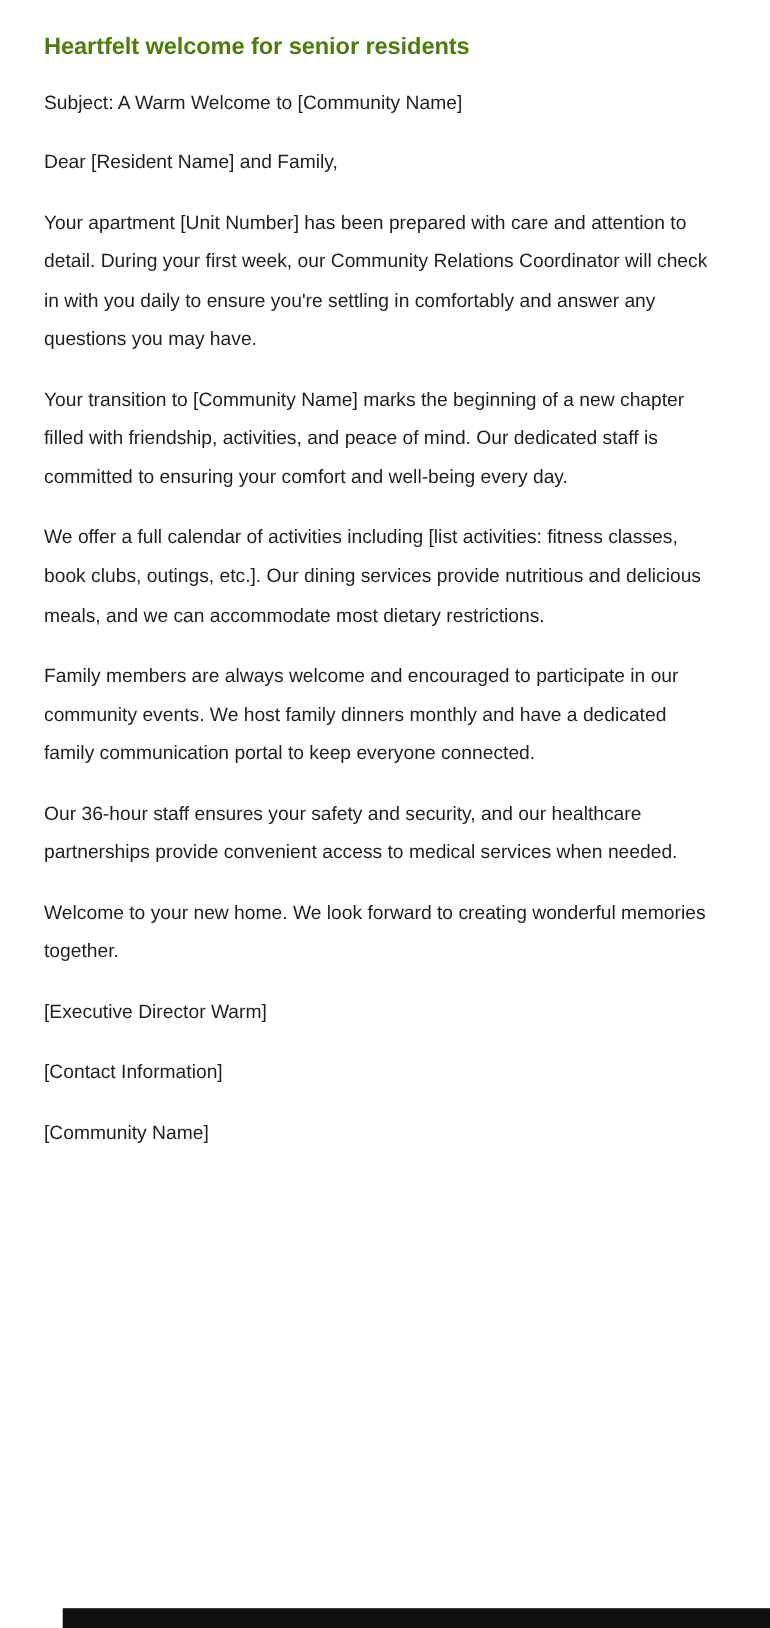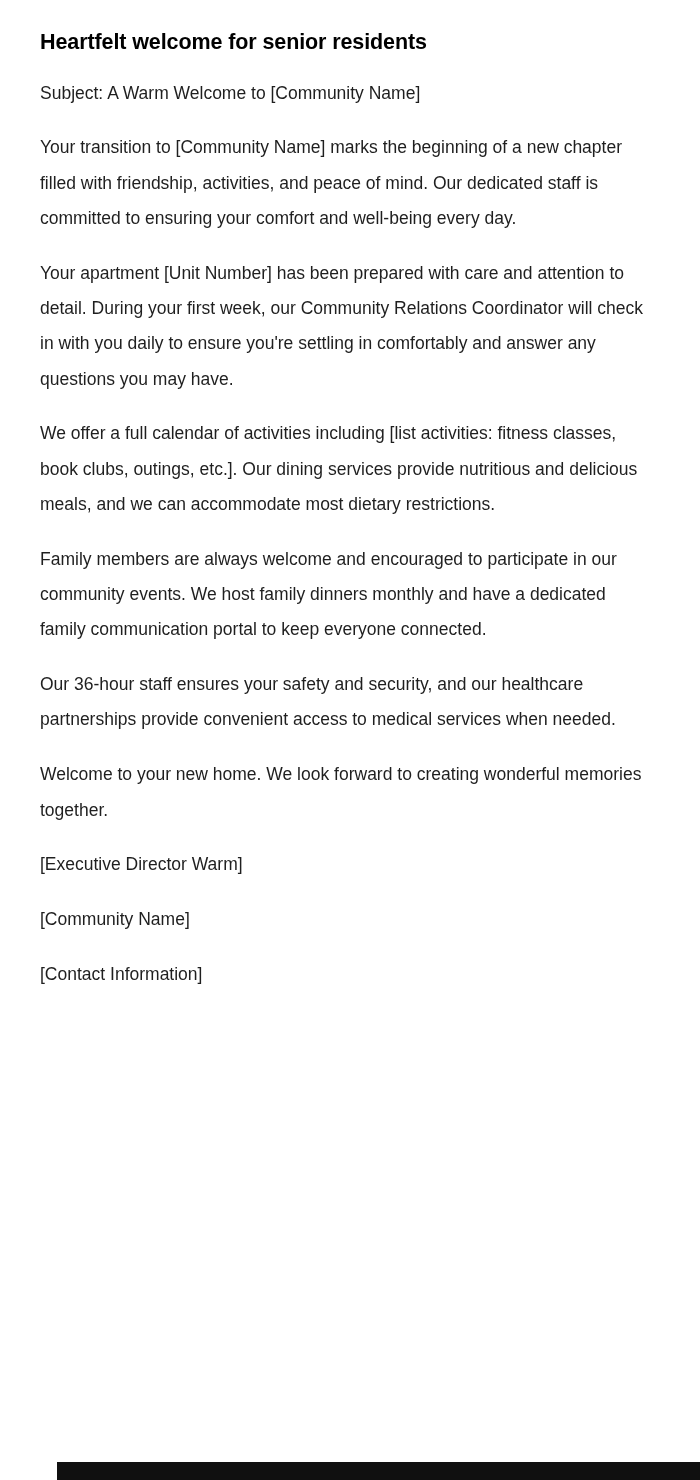--- a/index.html
+++ b/index.html
@@ -41,35 +41,36 @@
     right: 0;
     bottom: 0;
     height: 18px;
     background: #101010;
   }
 </style>
 </head>
 <body style="background: rgb(255, 255, 255);">
 
 <div class="page" style="color: rgb(31, 31, 31);">
-  <h1 class="doc-title" style="color: #000000;">Heartfelt welcome for senior residents</h1>
+  <h1 class="doc-title" style="color: #4d7c0f;">Heartfelt welcome for senior residents</h1>
 
   <p class="para first-after-title">Subject: A Warm Welcome to [Community Name]</p>
 
+  <p class="para">Dear [Resident Name] and Family,</p>
 
   <div id="letter-body">
+      <p class="para">Your apartment [Unit Number] has been prepared with care and attention to detail. During your first week, our Community Relations Coordinator will check in with you daily to ensure you're settling in comfortably and answer any questions you may have.</p>
       <p class="para">Your transition to [Community Name] marks the beginning of a new chapter filled with friendship, activities, and peace of mind. Our dedicated staff is committed to ensuring your comfort and well-being every day.</p>
-      <p class="para">Your apartment [Unit Number] has been prepared with care and attention to detail. During your first week, our Community Relations Coordinator will check in with you daily to ensure you're settling in comfortably and answer any questions you may have.</p>
       <p class="para">We offer a full calendar of activities including [list activities: fitness classes, book clubs, outings, etc.]. Our dining services provide nutritious and delicious meals, and we can accommodate most dietary restrictions.</p>
       <p class="para">Family members are always welcome and encouraged to participate in our community events. We host family dinners monthly and have a dedicated family communication portal to keep everyone connected.</p>
       <p class="para">Our 36-hour staff ensures your safety and security, and our healthcare partnerships provide convenient access to medical services when needed.</p>
       <p class="para">Welcome to your new home. We look forward to creating wonderful memories together.</p>
     </div>
 
 
   <div id="signature-block">
       <p class="para">[Executive Director Warm]</p>
+      <p class="para">[Contact Information]</p>
       <p class="para">[Community Name]</p>
-      <p class="para">[Contact Information]</p>
     </div>
 </div>
 
 <div class="bottom-bar" style="background: rgb(16, 16, 16);"></div>
 
 </body></html>

